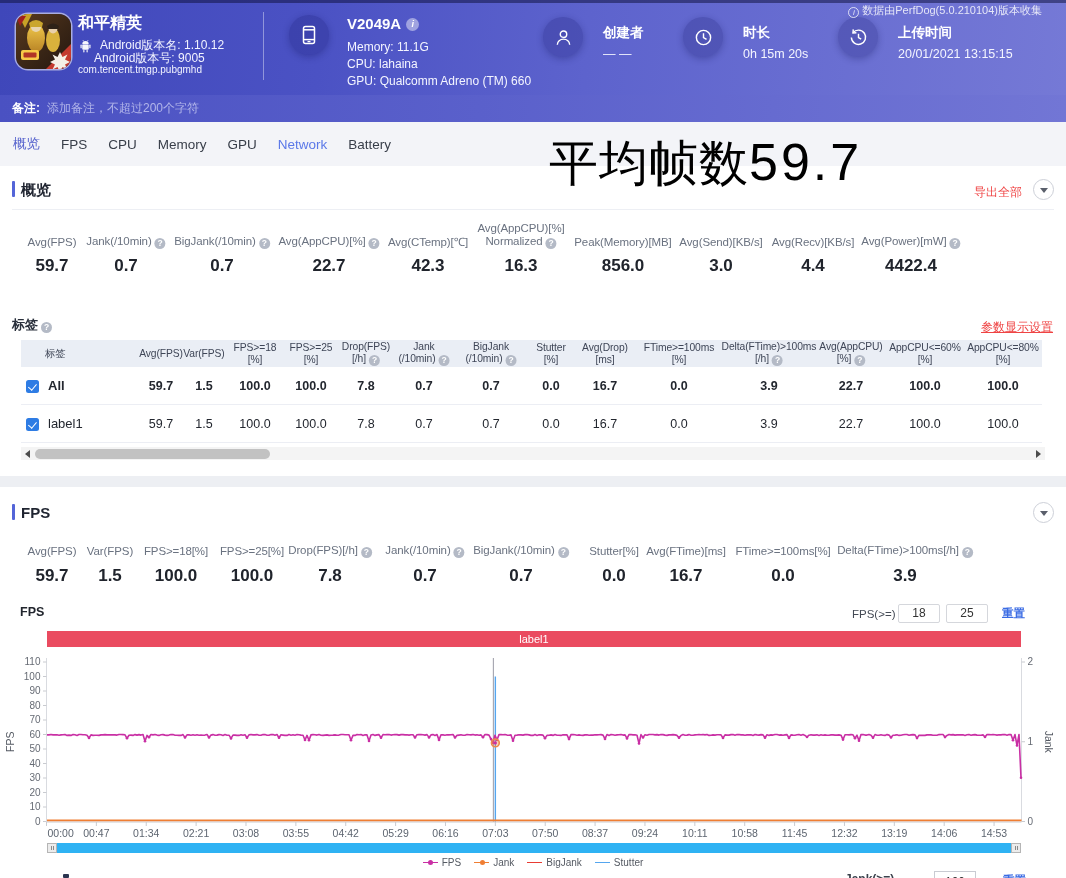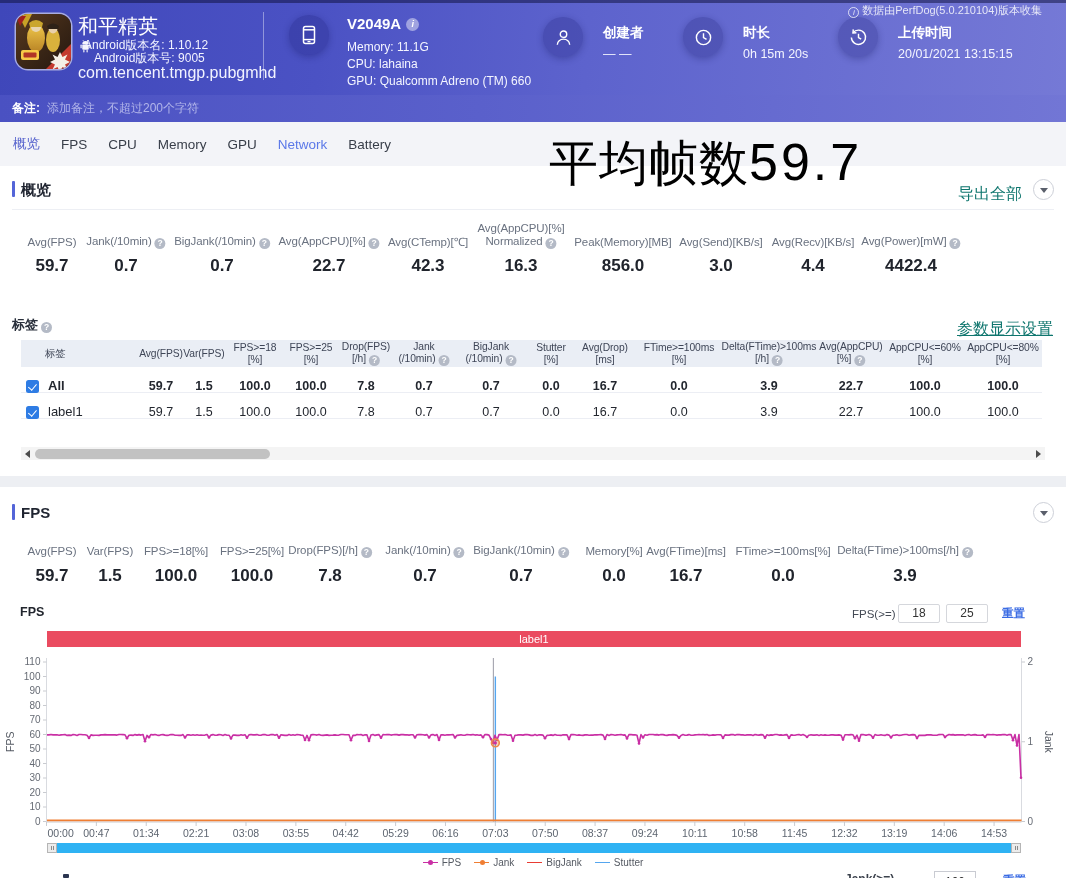--- a/index.html
+++ b/index.html
@@ -6,25 +6,25 @@
   html,body { width:1066px; height:878px; overflow:hidden; }
   body { position:relative; background:#fff; font-family:"Liberation Sans", sans-serif; color:#333; }
 
   
   .hdr { position:absolute; left:0; top:0; width:1066px; height:95px;
          background:linear-gradient(94deg,#3f47ba 0%, #4b52c4 30%, #5d63cd 55%, #7579d6 100%); }
   .hdr::before { content:""; position:absolute; left:0; top:0; right:0; height:2.5px; background:rgba(16,18,62,.52); }
   .app-icon { position:absolute; left:16px; top:14px; width:55px; height:55px; border-radius:12px; overflow:hidden;
               box-shadow:0 0 0 1.5px rgba(255,255,255,.55); }
   .app-icon svg { display:block; }
-  .app-name { position:absolute; left:78px; top:13px; font-size:20px; font-weight:400; color:#fff; }
+  .app-name { position:absolute; left:78px; top:13px; font-size:16px; font-weight:700; color:#fff; }
   .android-icon { position:absolute; left:79px; top:39px; width:13px; height:14px; }
-  .ver1 { position:absolute; left:84px; top:37px; font-size:12px; color:#f2f3ff;text-align:center; }
+  .ver1 { position:absolute; left:100px; top:37px; font-size:12px; color:#f2f3ff;text-align:center; }
   .ver2 { position:absolute; left:94px; top:50px; font-size:12px; color:#f2f3ff; }
-  .pkg  { position:absolute; left:78px; top:64px; font-size:16px; color:#f2f3ff; }
+  .pkg  { position:absolute; left:78px; top:64px; font-size:10px; color:#f2f3ff; }
   .hdr-divider { position:absolute; left:263px; top:12px; width:1px; height:68px; background:rgba(255,255,255,.4); }
   .hcircle { position:absolute; border-radius:50%; background:rgba(12,15,95,.22); box-shadow:0 2px 7px rgba(18,20,85,.30); display:flex; align-items:center; justify-content:center; }
   .c-dev { left:289px; top:15px; width:40px; height:40px; }
   .c-creator { left:543px; top:17px; width:40px; height:40px; }
   .c-dur { left:683px; top:17px; width:40px; height:40px; }
   .c-upl { left:838px; top:17px; width:40px; height:40px; }
   .dev-name { position:absolute; left:347px; top:15px; font-size:15px; font-weight:700; color:#fff; }
   .info-icon { display:inline-block; width:13px; height:13px; border-radius:50%; background:rgba(255,255,255,.45);
                color:#fff; font-size:9px; line-height:13px; text-align:center; font-style:italic; font-weight:700;
                vertical-align:2px; margin-left:5px; }
@@ -47,21 +47,21 @@
   
   .tabbar { position:absolute; left:0; top:122px; width:1066px; height:44px; background:#f3f4f8;
             display:flex; align-items:center; padding-left:13px; gap:21px; }
   .tab { font-size:13.5px; color:#383e49; cursor:pointer; }
   .tab.active { color:#5562cd; }
   .tab.hover { color:#5b78e8; }
 
   
   .sec-bar { position:absolute; width:3px; height:16px; background:#5465d8; border-radius:1px; }
   .sec-title { position:absolute; font-size:15px; font-weight:700; color:#1f2430; }
-  .link-blue { color:#0f766e; font-size:16px; cursor:pointer; }
+  .link-blue { color:#ef4444; font-size:12px; cursor:pointer; }
   .collapse-btn { position:absolute; width:21px; height:21px; border:1px solid #cdd0d8; border-radius:50%; background:#fff;
                   display:flex; align-items:center; justify-content:center; cursor:pointer; }
   .collapse-btn .tri { width:0; height:0; border-left:4px solid transparent; border-right:4px solid transparent; border-top:5px solid #5a5f6b; margin-top:1px; }
   .ov-divider { position:absolute; left:12px; top:209px; width:1042px; height:1px; background:#edeff4; }
 
   
   .stat { position:absolute; transform:translateX(-50%); text-align:center; white-space:nowrap; }
   .stat .lbls { display:flex; flex-direction:column; justify-content:flex-end; font-size:11.5px; letter-spacing:-.1px; color:#6a7280; line-height:13px; }
   .stat .val { font-size:17px; font-weight:700; color:#20242c; }
   .ov-stat { top:222px; }
@@ -88,21 +88,21 @@
   .ptable { position:absolute; left:21px; top:340px; width:1021px; }
   .pt-head { position:relative; height:27px; background:#eaeef5; }
   .pt-head .cell { position:absolute; transform:translateX(-50%); top:0; height:27px; display:flex; flex-direction:column;
                    justify-content:center; text-align:center; font-size:10.3px; letter-spacing:-.1px; color:#3f4657; line-height:12px; white-space:nowrap; }
   .pt-head .cell:nth-child(1) { transform:none; text-align:left; }
   .pt-head .cell:nth-child(1){left:24px} .pt-head .cell:nth-child(2){left:140px} .pt-head .cell:nth-child(3){left:183px}
   .pt-head .cell:nth-child(4){left:234px} .pt-head .cell:nth-child(5){left:290px} .pt-head .cell:nth-child(6){left:345px}
   .pt-head .cell:nth-child(7){left:403px} .pt-head .cell:nth-child(8){left:470px} .pt-head .cell:nth-child(9){left:530px}
   .pt-head .cell:nth-child(10){left:584px} .pt-head .cell:nth-child(11){left:658px} .pt-head .cell:nth-child(12){left:748px}
   .pt-head .cell:nth-child(13){left:830px} .pt-head .cell:nth-child(14){left:904px} .pt-head .cell:nth-child(15){left:982px}
-  .pt-row { position:relative; height:26px; border-bottom:1px solid #eceef4; }
+  .pt-row { position:relative; height:38px; border-bottom:1px solid #eceef4; }
   .pt-row .checkbox { position:absolute; left:5px; top:13px; width:13px; height:13px; border-radius:2.5px; background:#2e7ce4; }
   .pt-row .checkbox::after { content:""; position:absolute; left:4px; top:1.5px; width:3.5px; height:7px;
                              border:solid #fff; border-width:0 1.8px 1.8px 0; transform:rotate(40deg); }
   .pt-row .rlabel { position:absolute; left:27px; top:0; height:38px; line-height:38px; font-size:13px; color:#23272f; }
   .pt-row.bold .rlabel { font-weight:700; }
   .pt-row .v { position:absolute; transform:translateX(-50%); top:0; height:38px; line-height:38px; font-size:12.5px; color:#23272f; }
   .pt-row.bold .v { font-weight:700; }
   .pt-row .v:nth-child(3){left:140px} .pt-row .v:nth-child(4){left:183px} .pt-row .v:nth-child(5){left:234px}
   .pt-row .v:nth-child(6){left:290px} .pt-row .v:nth-child(7){left:345px} .pt-row .v:nth-child(8){left:403px}
   .pt-row .v:nth-child(9){left:470px} .pt-row .v:nth-child(10){left:530px} .pt-row .v:nth-child(11){left:584px}
@@ -532,21 +532,21 @@
 
     <div class="stat fps-stat">
       <div class="lbls">
         <span><span>BigJank(/10min)</span><span class="q-icon">?</span></span>
       </div>
       <div class="val">0.7</div>
     </div>
 
     <div class="stat fps-stat">
       <div class="lbls">
-        <span><span>Memory[%]</span></span>
+        <span><span>Stutter[%]</span></span>
       </div>
       <div class="val">0.0</div>
     </div>
 
     <div class="stat fps-stat">
       <div class="lbls">
         <span><span>Avg(FTime)[ms]</span></span>
       </div>
       <div class="val">16.7</div>
     </div>

